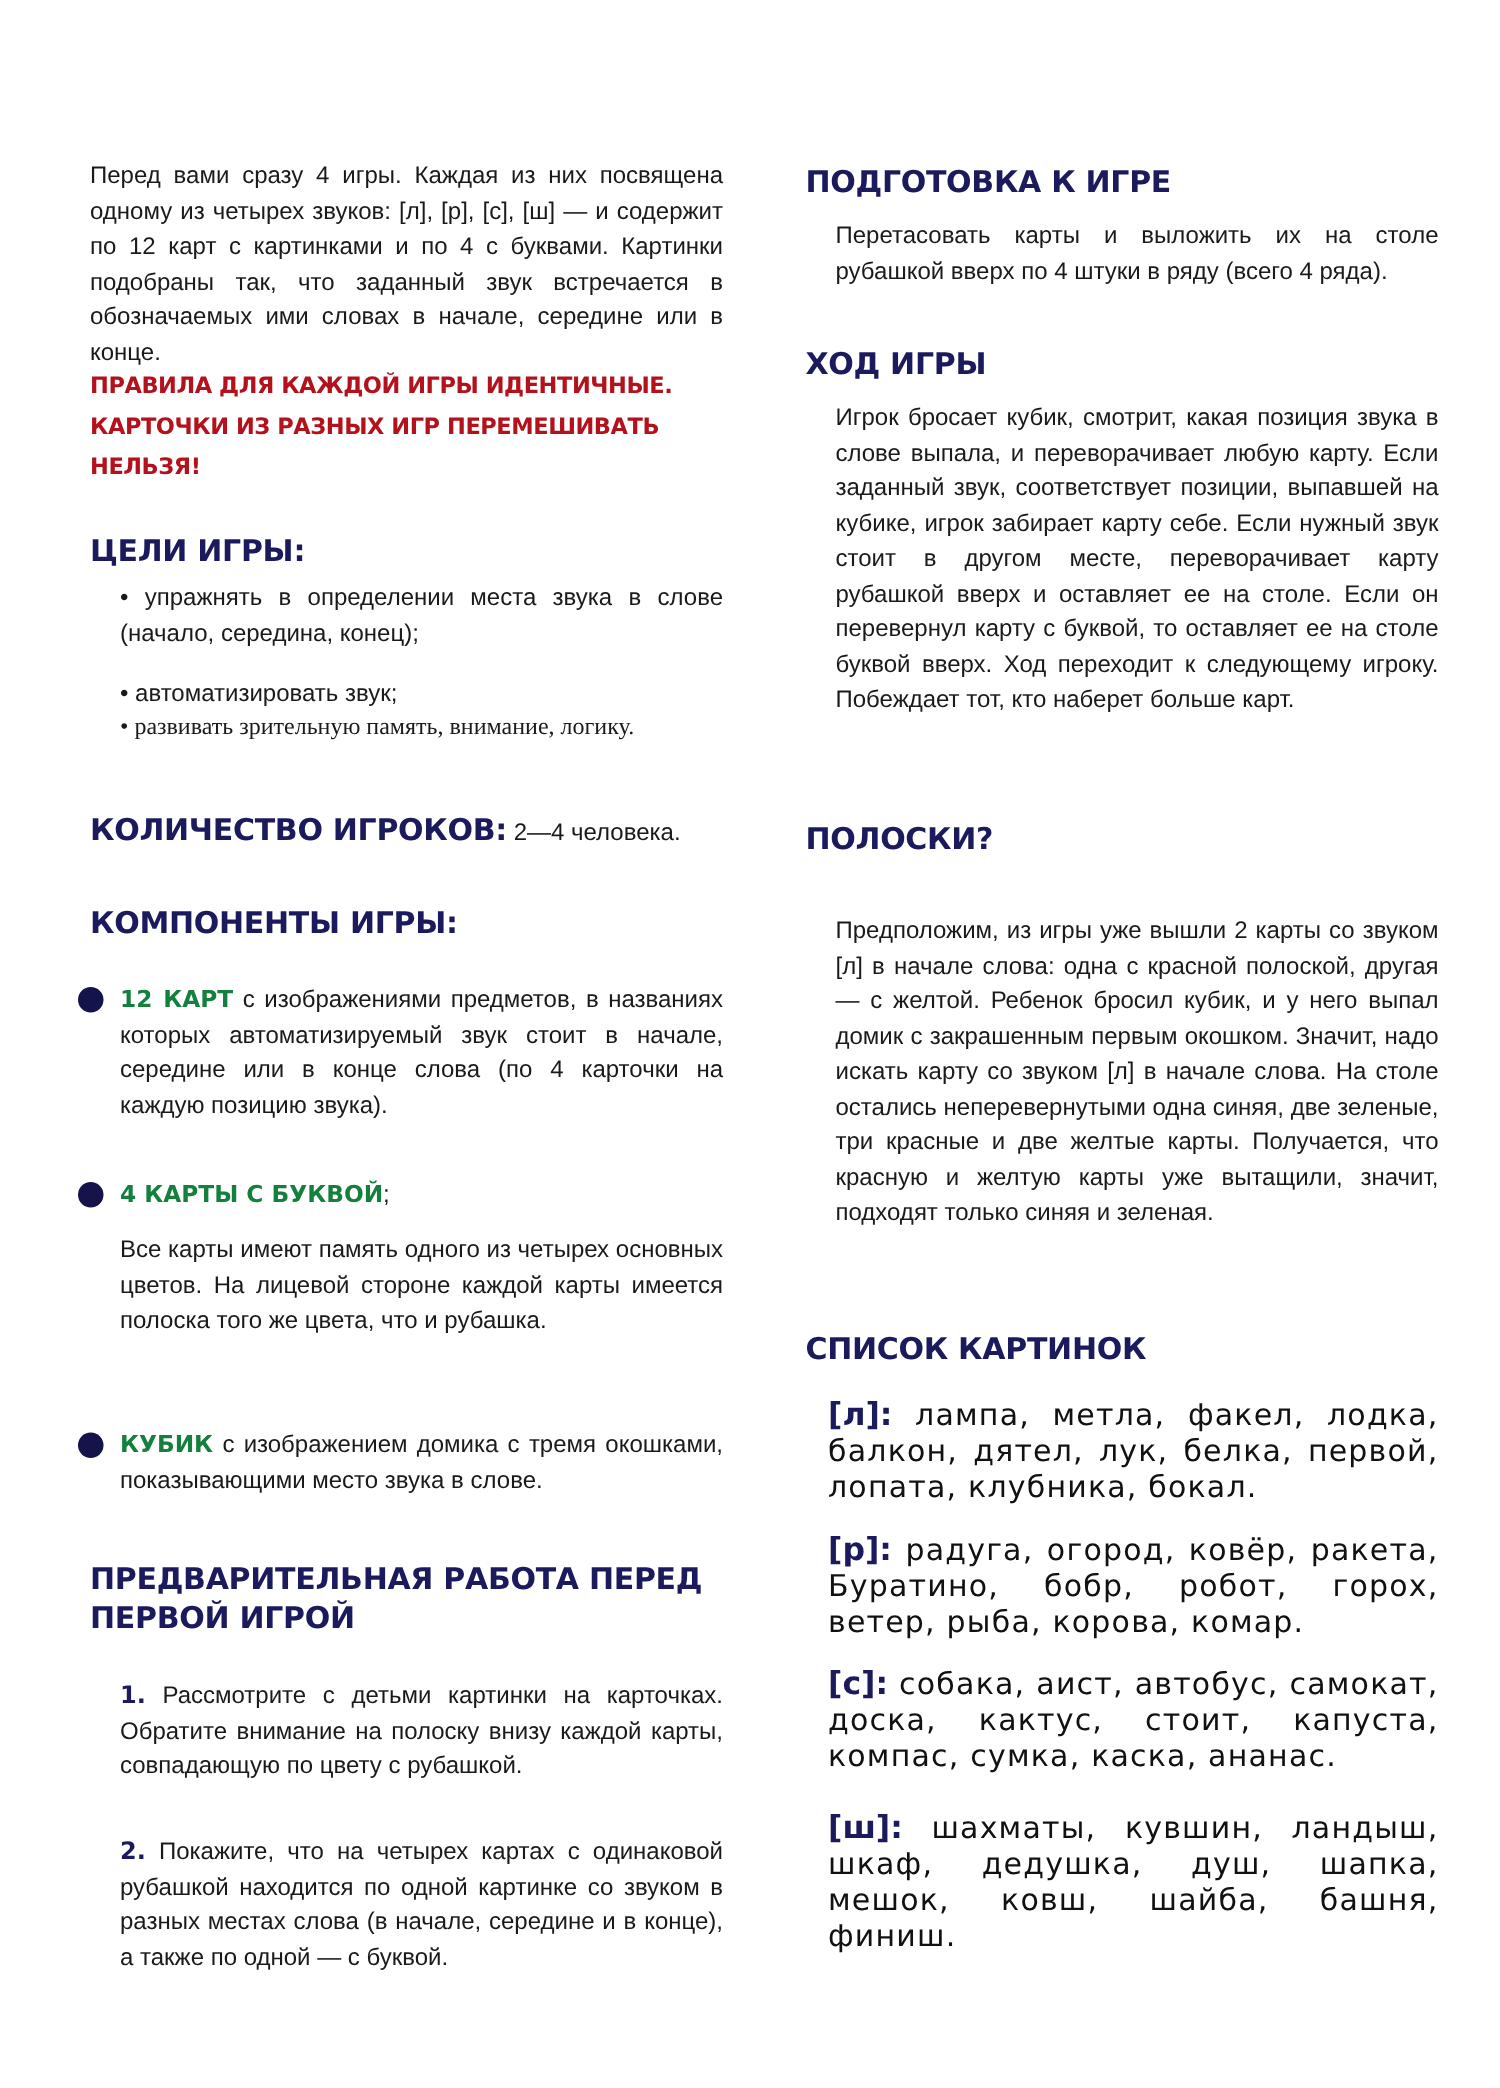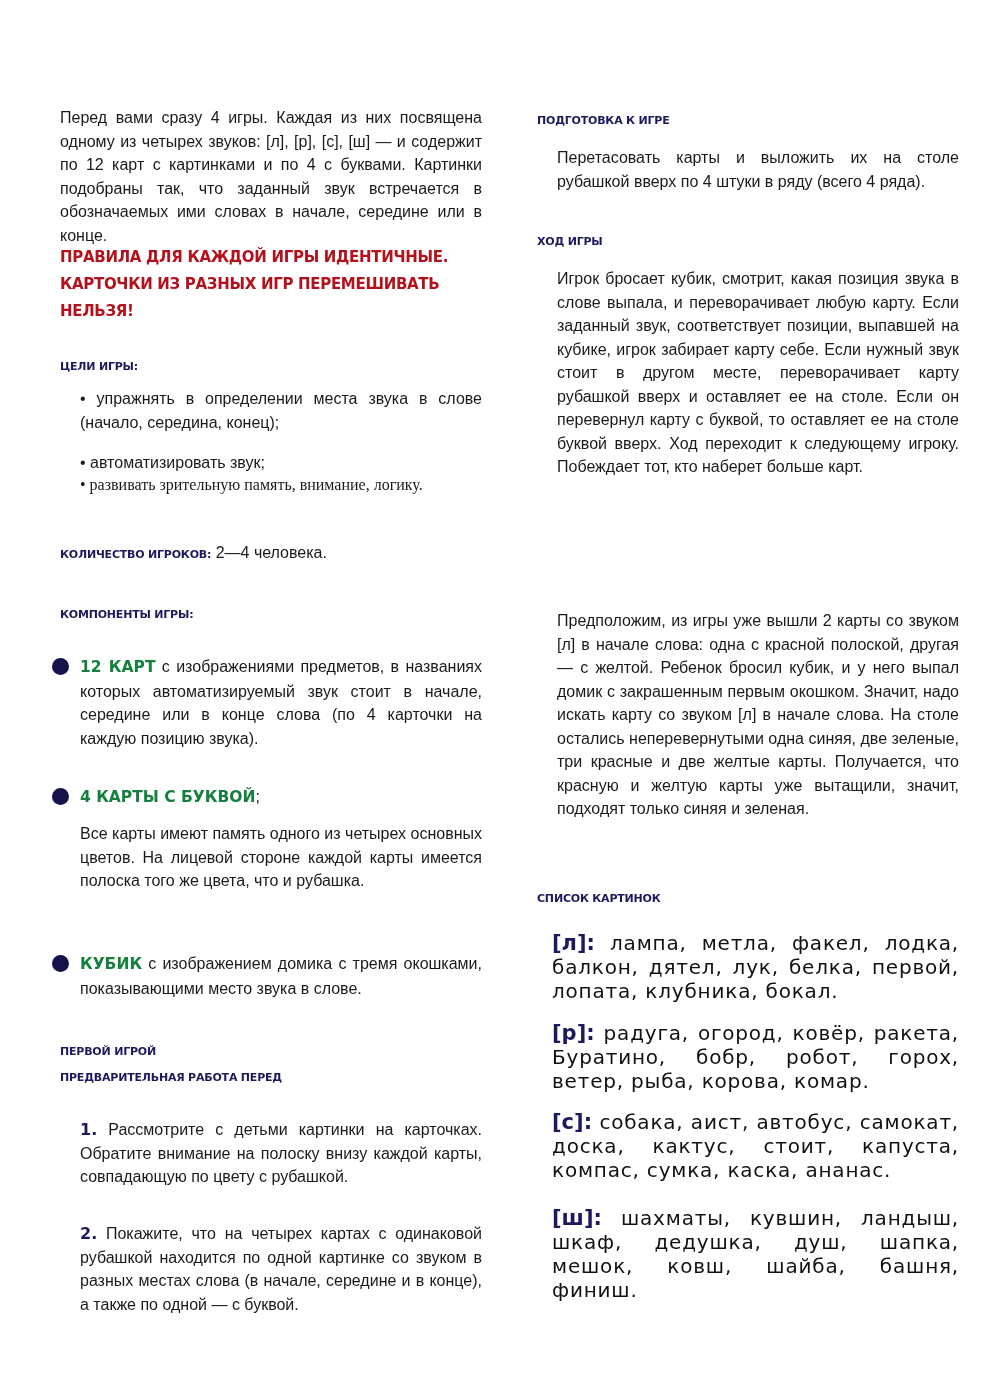--- a/index.html
+++ b/index.html
@@ -13,21 +13,21 @@
   .col-right { left: 537px; width: 422px; }
 
   .abs { position: absolute; left: 0; right: 0; }
 
   .para {
     font-size: 16px; line-height: 23.5px; text-align: justify;
     text-align-last: left; hyphens: manual;
   }
   .h {
     font-family: "DejaVu Sans", sans-serif; font-weight: bold;
-    color: #1b1a5c; text-transform: uppercase; font-size: 11px;
+    color: #1b1a5c; text-transform: uppercase; font-size: 20px;
     letter-spacing: -0.2px; line-height: 26px;
   }
   .red {
     font-family: "DejaVu Sans", sans-serif; font-weight: bold;
     color: #b3121c; text-transform: uppercase; font-size: 15px;
     line-height: 27px; letter-spacing: -0.3px;
   }
   .indent { padding-left: 20px; }
   .bulletline { font-size: 16px; line-height: 25px; }
 
@@ -95,42 +95,43 @@
   <div class="abs para indent" style="top:822px;">Все карты имеют память одного из четырех основных цветов. На лицевой стороне каждой карты имеется полоска того же цвета, что и рубашка.</div>
 
   <div class="comp para" style="top:952px;">
     <span class="dot"></span>
     <div class="body">
       <span class="lead">Кубик</span><span> с изображением домика с тремя окошками, показывающими место звука в слове.</span>
     </div>
   </div>
 
   <div class="abs h" style="top:1039px;">
+    <div>Предварительная работа перед</div>
     <div>первой игрой</div>
-    <div>Предварительная работа перед</div>
   </div>
 
   <div class="abs para indent" style="top:1118px;">
     <span class="step-num">1.</span><span> Рассмотрите с детьми картинки на карточках. Обратите внимание на полоску внизу каждой карты, совпадающую по цвету с рубашкой.</span>
   </div>
 
   <div class="abs para indent" style="top:1222px;">
     <span class="step-num">2.</span><span> Покажите, что на четырех картах с одинаковой рубашкой находится по одной картинке со звуком в разных местах слова (в начале, середине и в конце), а также по одной — с буквой.</span>
   </div>
 </div>
 
 <div class="col col-right">
 
   <div class="abs h" style="top:108px;">Подготовка к игре</div>
   <div class="abs para indent" style="top:146px;">Перетасовать карты и выложить их на столе рубашкой вверх по 4 штуки в ряду (всего 4 ряда).</div>
 
   <div class="abs h" style="top:229px;">Ход игры</div>
   <div class="abs para indent" style="top:267px;">Игрок бросает кубик, смотрит, какая позиция звука в слове выпала, и переворачивает любую карту. Если заданный звук, соответствует позиции, выпавшей на кубике, игрок забирает карту себе. Если нужный звук стоит в другом месте, переворачивает карту рубашкой вверх и оставляет ее на столе. Если он перевернул карту с буквой, то оставляет ее на столе буквой вверх. Ход переходит к следующему игроку. Побеждает тот, кто наберет больше карт.</div>
 
   <div class="abs h" style="top:546px;">
+    <div>полоски?</div>
   </div>
   <div class="abs para indent" style="top:609px;">Предположим, из игры уже вышли 2 карты со звуком [л] в начале слова: одна с красной полоской, другая — с желтой. Ребенок бросил кубик, и у него выпал домик с закрашенным первым окошком. Значит, надо искать карту со звуком [л] в начале слова. На столе остались неперевернутыми одна синяя, две зеленые, три красные и две желтые карты. Получается, что красную и желтую карты уже вытащили, значит, подходят только синяя и зеленая.</div>
 
   <div class="abs h" style="top:886px;">Список картинок</div>
 
   <div class="abs list-block" style="top:931px; left:15px;">
     <span class="list-key">[л]:</span>
     <span>лампа, метла, факел, лодка, балкон, дятел, лук, белка, первой, лопата, клубника, бокал.</span>
   </div>
 

